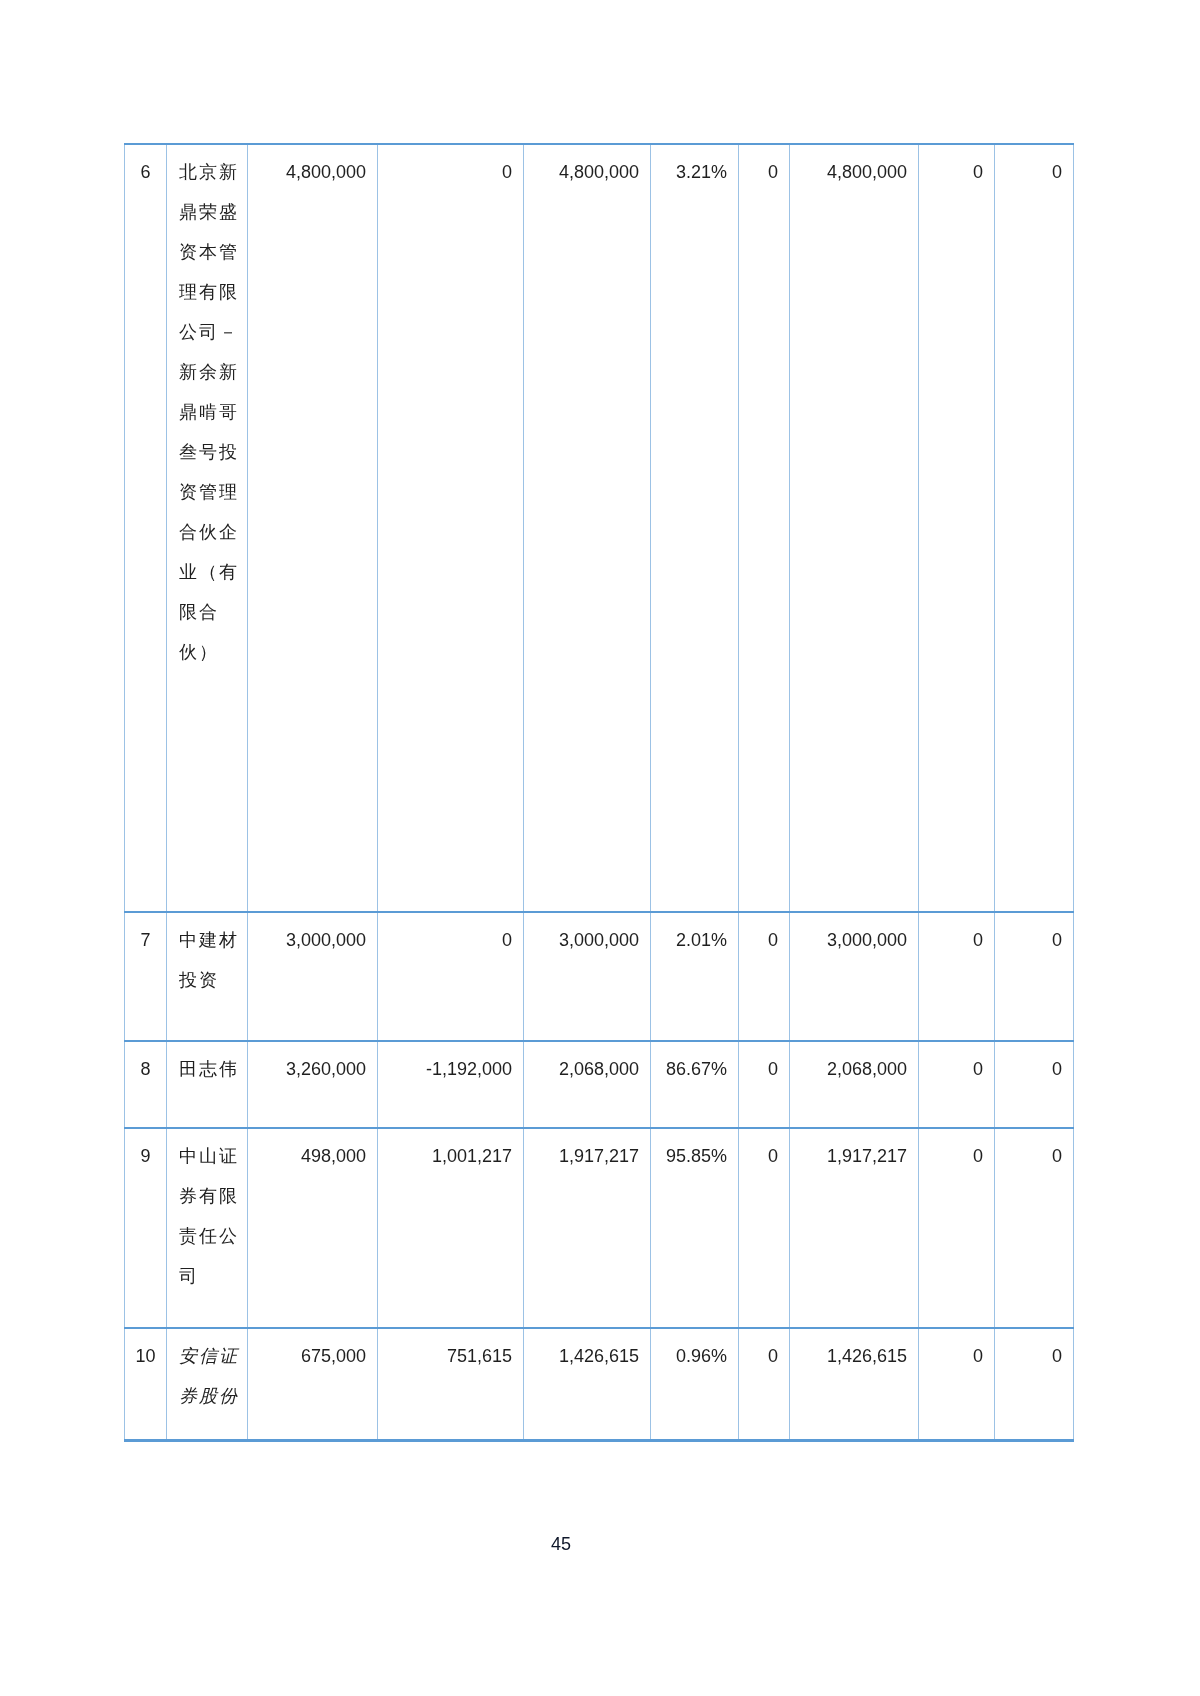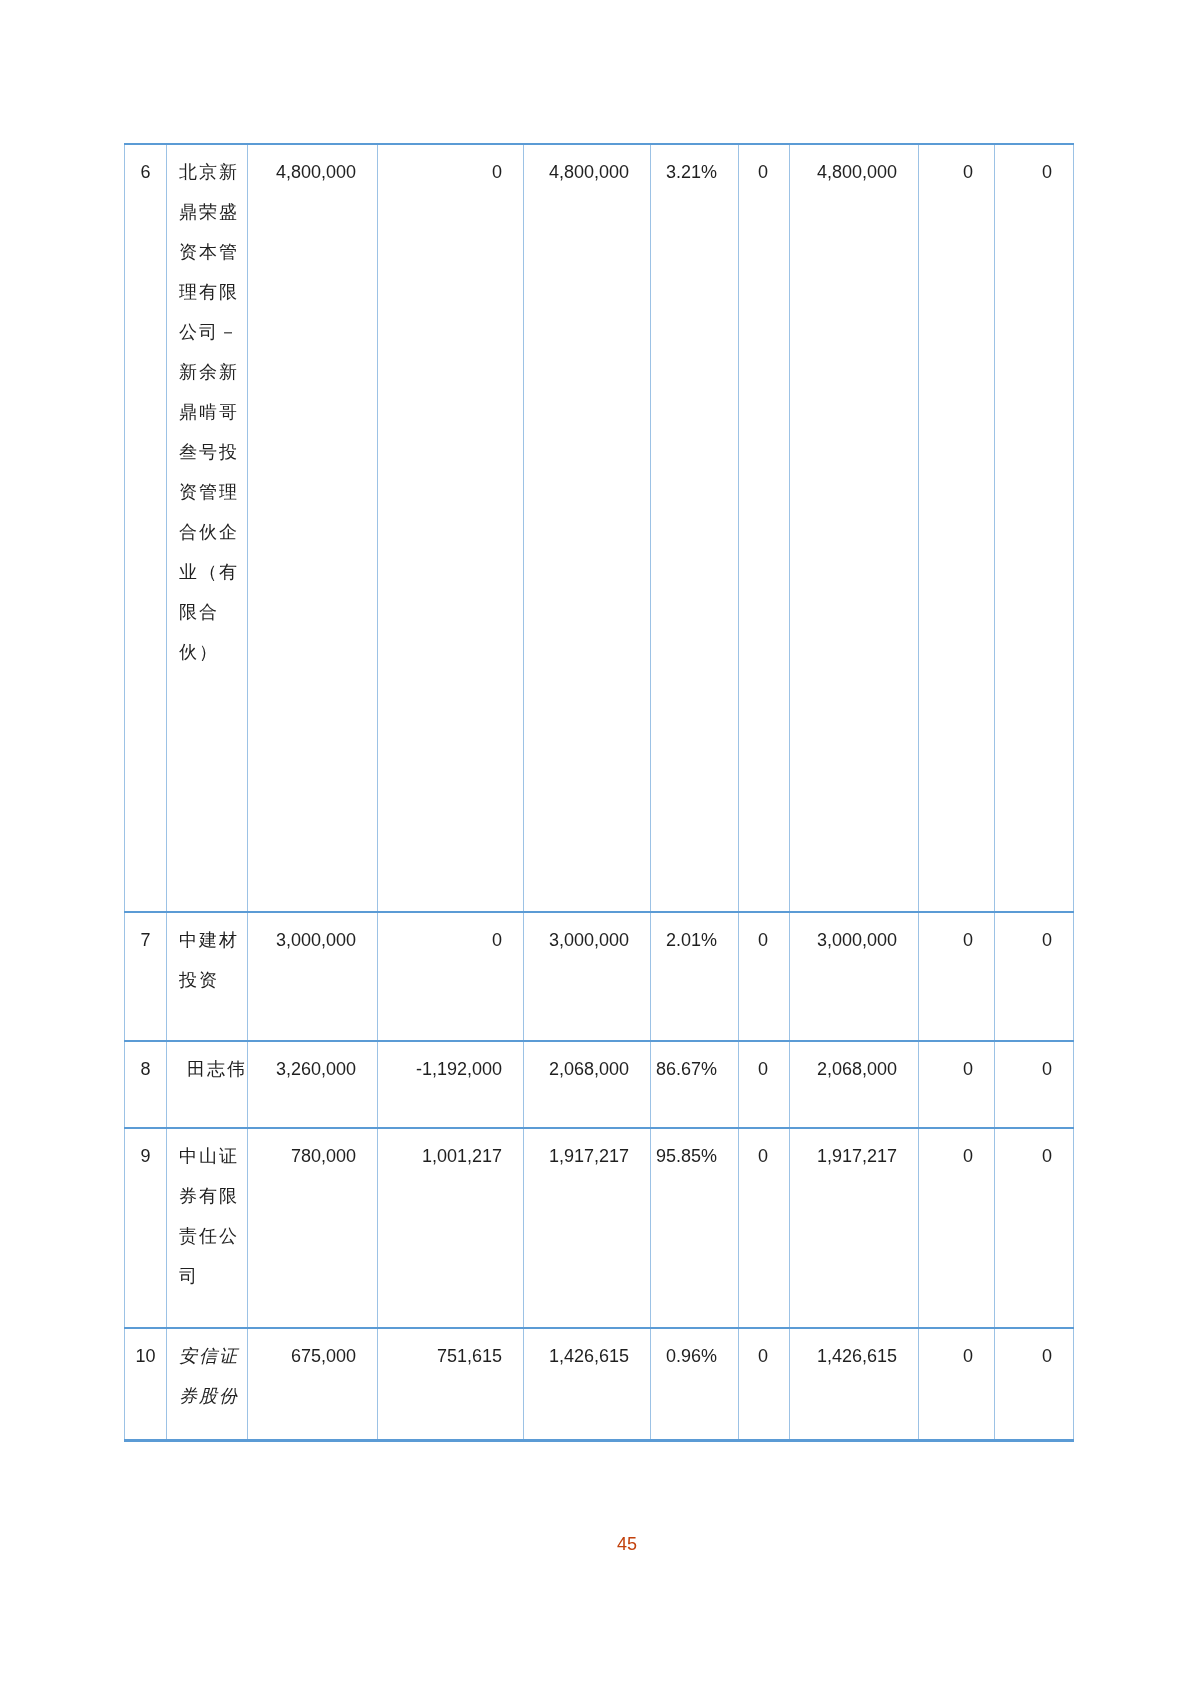--- a/index.html
+++ b/index.html
@@ -41,32 +41,32 @@
   td.name {
     text-align: left;
     padding-left: 12px;
     padding-right: 0;
     font-size: 21px;
     letter-spacing: 2px;
   }
   .name-inner { overflow: hidden; }
   td.num {
     text-align: right;
-    padding-right: 21px;
+    padding-right: 11px;
     white-space: nowrap;
   }
   .page-number {
     position: absolute;
     top: 1533px;
-    left: 567px;
+    left: 551px;
     width: 120px;
-    text-align: center;
+    text-align: left;
     font-size: 18px;
     line-height: 22px;
-    color: #c2410c;
+    color: #0f172a;
   }
 </style>
 </head>
 <body>
 
 <div class="page">
 
   <table class="holders">
     <colgroup>
       <col style="width:42px">
@@ -105,37 +105,37 @@
           <td class="num">3,000,000</td>
           <td class="num">2.01%</td>
           <td class="num">0</td>
           <td class="num">3,000,000</td>
           <td class="num">0</td>
           <td class="num">0</td>
         </tr>
         <tr style="height: 87px;">
           <td class="rank">8</td>
           <td class="name">
-            <div class="name-inner" style="height: 78px; text-align: right;">田志伟</div>
+            <div class="name-inner" style="height: 78px;">田志伟</div>
           </td>
           <td class="num">3,260,000</td>
           <td class="num">-1,192,000</td>
           <td class="num">2,068,000</td>
           <td class="num">86.67%</td>
           <td class="num">0</td>
           <td class="num">2,068,000</td>
           <td class="num">0</td>
           <td class="num">0</td>
         </tr>
         <tr style="height: 200px;">
           <td class="rank">9</td>
           <td class="name">
             <div class="name-inner" style="height: 191px;">中山证券有限责任公司</div>
           </td>
-          <td class="num">780,000</td>
+          <td class="num">498,000</td>
           <td class="num">1,001,217</td>
           <td class="num">1,917,217</td>
           <td class="num">95.85%</td>
           <td class="num">0</td>
           <td class="num">1,917,217</td>
           <td class="num">0</td>
           <td class="num">0</td>
         </tr>
         <tr style="height: 112px;">
           <td class="rank">10</td>

